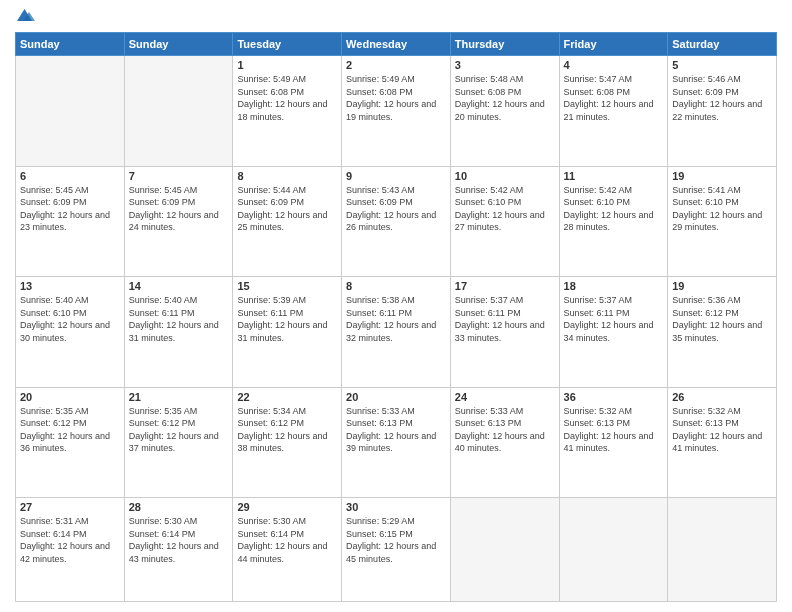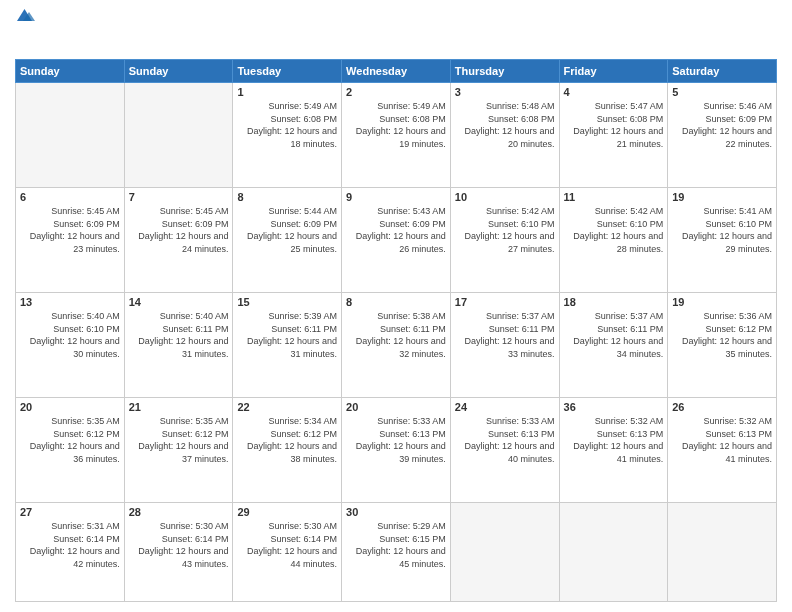--- a/index.html
+++ b/index.html
@@ -9,21 +9,20 @@
       width: 792px;
       height: 612px;
       overflow: hidden;
     }
     .page {
       width: 792px;
       height: 612px;
       padding: 10px 15px;
       display: flex;
       flex-direction: column;
-      gap: 27px;
     }
     .header {
       display: flex;
       justify-content: space-between;
       align-items: flex-start;
       margin-bottom: 8px;
     }
     .logo {
       display: flex;
       align-items: center;
@@ -93,21 +92,20 @@
     .day-number {
       font-size: 11px;
       font-weight: bold;
       margin-bottom: 2px;
       display: block;
     }
     .day-info {
       font-size: 9px;
       line-height: 1.4;
       color: #444;
-      text-align: right;
     }
     .calendar tr:last-child td {
       height: 80px;
       margin-top: 20px;
     }
   </style>
 </head>
 <body>
 
 <div class="page">

